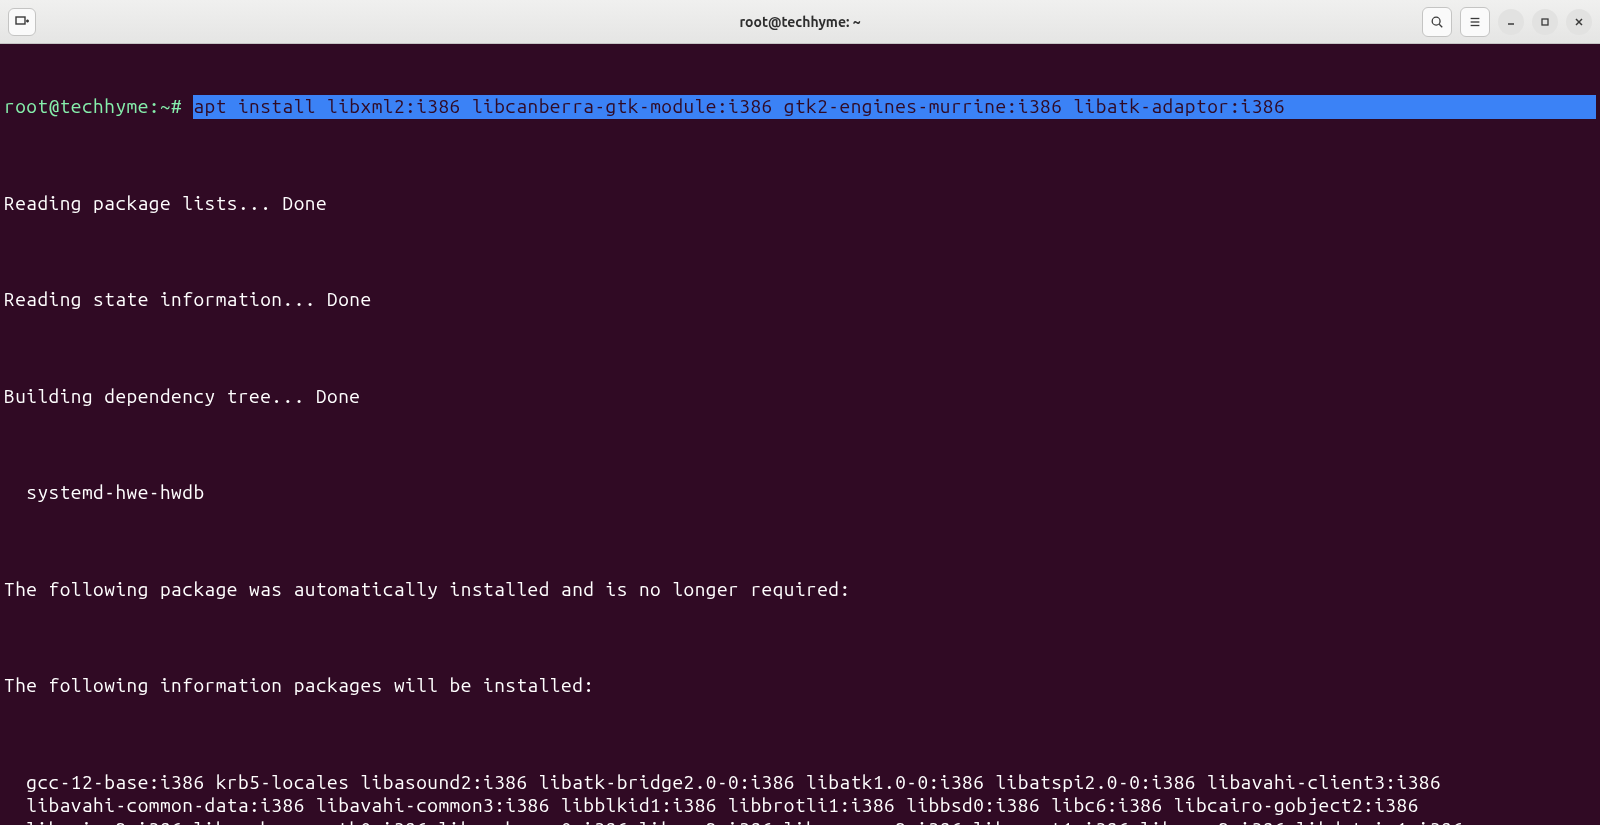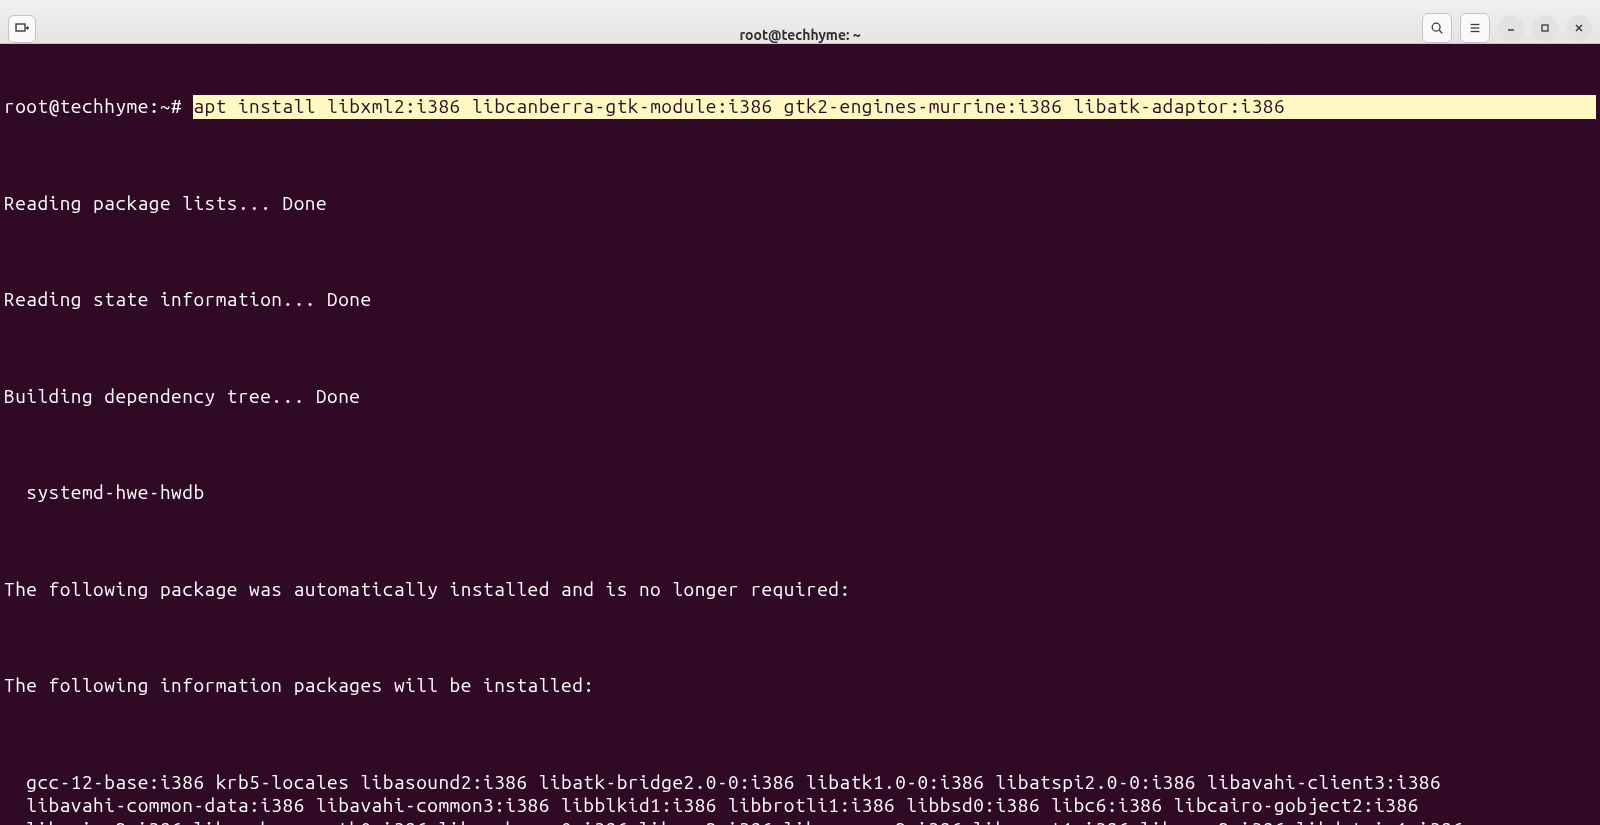--- a/index.html
+++ b/index.html
@@ -9,21 +9,21 @@
       color: #ffffff;
       overflow: hidden;
       width: 1600px;
       height: 825px;
     }
     .titlebar {
       height: 44px;
       background: linear-gradient(#f0f0ef, #e5e5e4);
       border-bottom: 1px solid #c5c5c4;
       display: flex;
-      align-items: flex-end;
+      align-items: center;
       padding: 0 8px;
       position: relative;
     }
     .tab-button {
       width: 28px; height: 28px;
       border: 1px solid #c4c4c3;
       border-radius: 6px;
       background: #fafafa;
       display: flex;
       align-items: center;
@@ -66,23 +66,23 @@
       padding: 4px 4px;
       font-size: 19px;
       line-height: 23.5px;
       letter-spacing: 0.5px;
       white-space: pre;
     }
     .line { display: block; margin-top: 26px; }
     .prompt-line {
       display: flex;
     }
-    .prompt { color: #ffffff; flex-shrink: 0; }
+    .prompt { color: #86efac; flex-shrink: 0; }
     .cmd-highlight {
-      background: #fef9c3;
+      background: #3b82f6;
       color: #300a24;
       flex: 1;
       padding-right: 20px;
     }
     .wrap { white-space: pre-wrap; word-break: break-word; }
   </style>
 </head>
 <body>
 
 <div class="titlebar">

